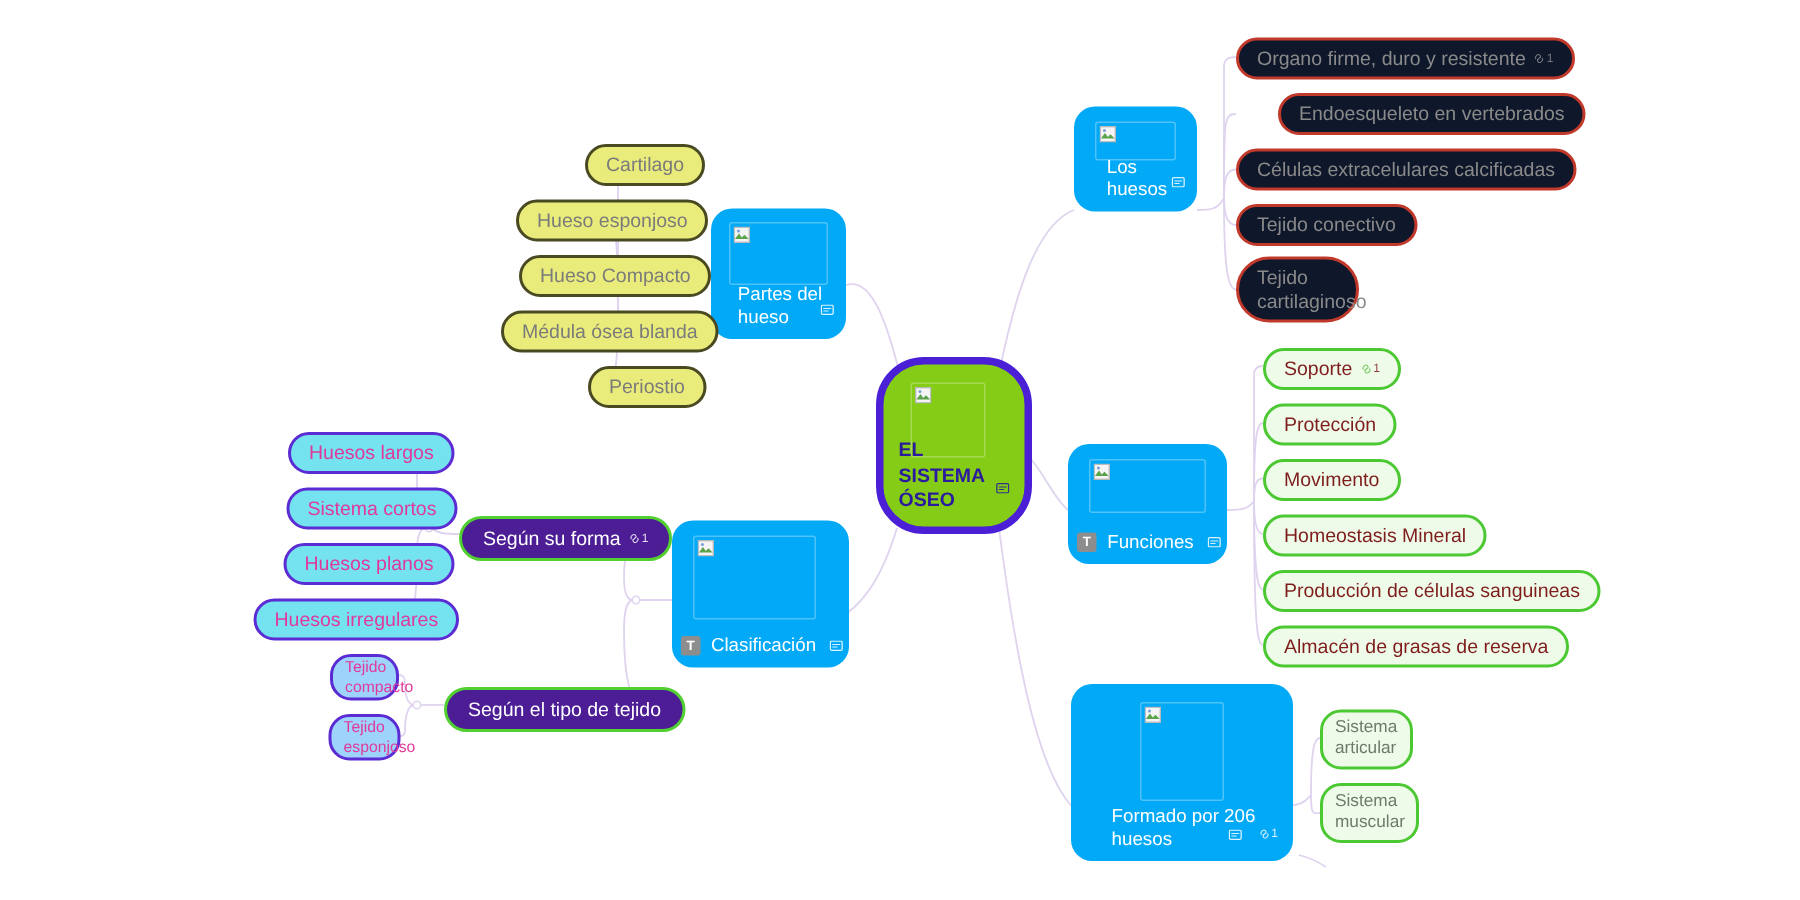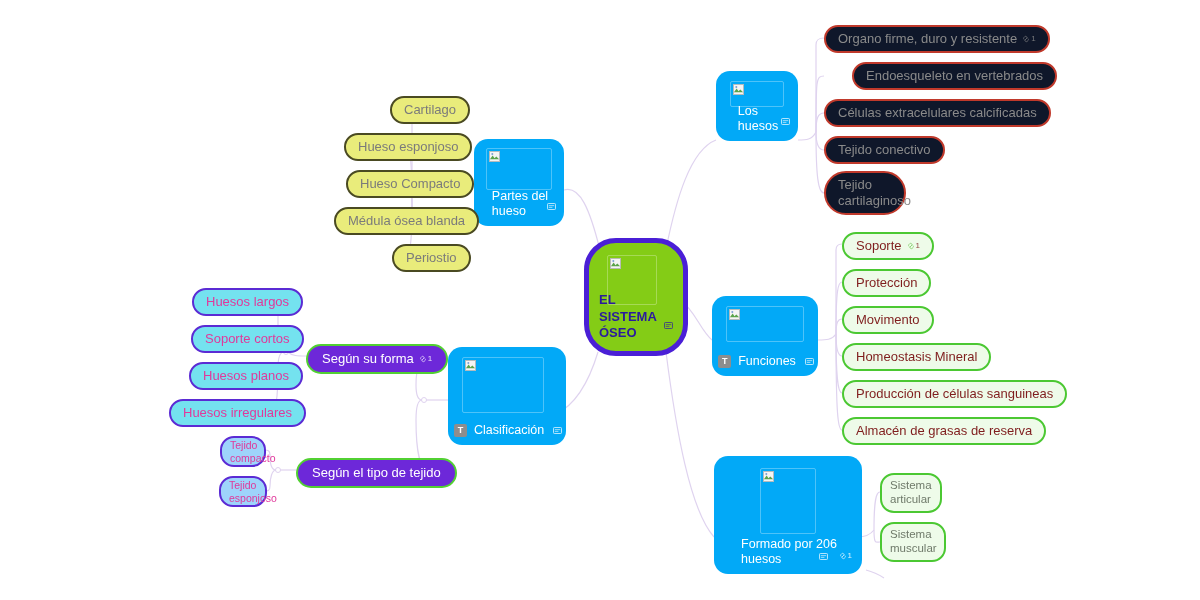--- a/index.html
+++ b/index.html
@@ -35,21 +35,21 @@
     font-size: 13px;
   }
   .pill.small { font-size: 10.5px; padding: 3px 8px; line-height: 1.18; border-radius: 14px; }
 
   .yellow { background: #e9ec7b; border-color: #4a4a22; color: #7b7b7b; }
   .salmon { background: #0f172a; border-color: #c0392b; color: #8a8a8a; }
   .greenline { background: #eefbe9; border-color: #4bc832; color: #7f1d1d; }
   .greenline.gray-text { color: #6f7a6a; }
   .cyan { background: #74e2ef; border-color: #5b2bd4; color: #e0399b; }
   .lightblue { background: #9ed4fb; border-color: #5b2bd4; color: #e0399b; }
-  .greenfill { background: #6d28d9; border-color: #52d032; color: #ffffff; font-size: 13px; padding: 5px 14px; }
+  .greenfill { background: #4c1d95; border-color: #52d032; color: #ffffff; font-size: 13px; padding: 5px 14px; }
 
   
   .card {
     background: #02a9f7;
     border-radius: 14px;
     color: #ffffff;
     display: flex;
     flex-direction: column;
     justify-content: flex-end;
     padding: 8px 8px 7px 8px;
@@ -405,21 +405,21 @@
           <path d="M3.5 6.5 L6.5 3.5 M2.5 5.5 a1.8 1.8 0 0 1 0-2.5 l1-1 a1.8 1.8 0 0 1 2.5 2.5 M7.5 4.5 a1.8 1.8 0 0 1 0 2.5 l-1 1 a1.8 1.8 0 0 1-2.5-2.5" fill="none" stroke="#ffffff" stroke-width="0.9"></path>
         </svg>
       <span class="cnt">1</span>
     </span>
   </div>
 
   <div class="node pill cyan" style="left:192px; top:288px;">
     <span>Huesos largos</span>
   </div>
   <div class="node pill cyan" style="left:191px; top:325px;">
-    <span>Soporte cortos</span>
+    <span>Sistema cortos</span>
   </div>
   <div class="node pill cyan" style="left:189px; top:362px;">
     <span>Huesos planos</span>
   </div>
   <div class="node pill cyan" style="left:169px; top:399px;">
     <span>Huesos irregulares</span>
   </div>
 
   <div class="node pill greenfill" style="left:296px; top:458px;">
     <span>Según el tipo de tejido</span>

